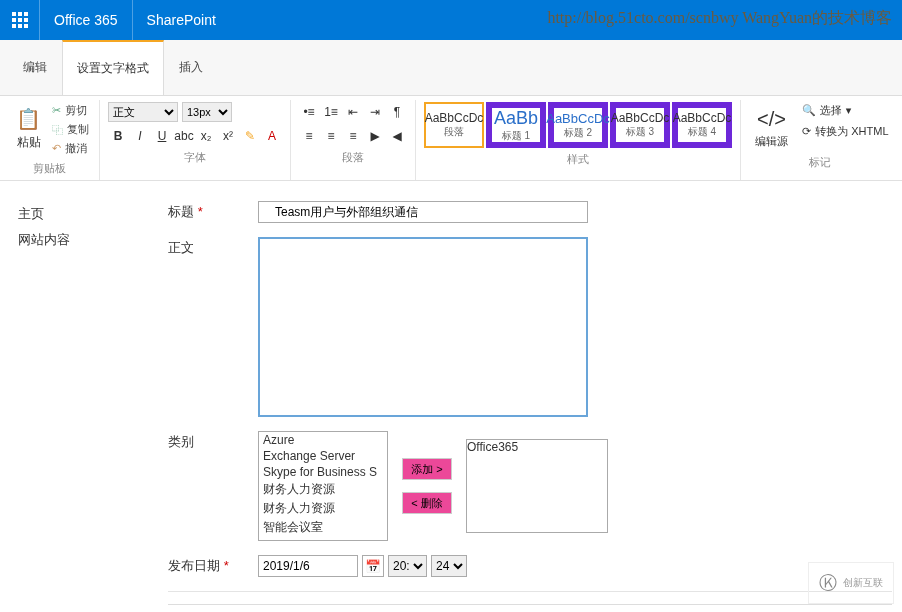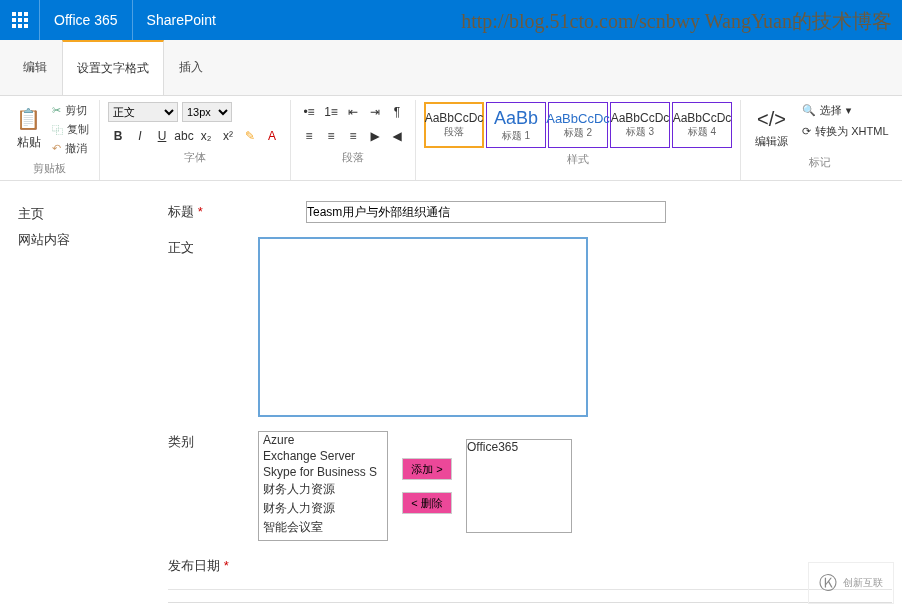--- a/index.html
+++ b/index.html
@@ -2,59 +2,59 @@
 <html><head>
 <meta charset="utf-8">
 <style>
 * { box-sizing: border-box; margin: 0; padding: 0; }
 body { font-family: "Segoe UI", "Microsoft YaHei", sans-serif; font-size: 12px; color: #333; background: #fff; width: 902px; }
 .header { background: #0078d7; height: 40px; display: flex; align-items: center; color: #fff; position: relative; }
 .waffle { width: 40px; height: 40px; display: flex; align-items: center; justify-content: center; border-right: 1px solid rgba(255,255,255,0.3); }
 .waffle-grid { display: grid; grid-template-columns: repeat(3,4px); grid-template-rows: repeat(3,4px); gap: 2px; }
 .waffle-grid span { background: #fff; width: 4px; height: 4px; }
 .brand { padding: 0 14px; font-size: 14px; border-right: 1px solid rgba(255,255,255,0.3); height: 40px; display: flex; align-items: center; }
-.watermark { position: absolute; right: 10px; top: 8px; color: #6b5a3e; font-size: 20px; font-family: serif; }
+.watermark { position: absolute; right: 10px; top: 8px; color: #6b5a3e; font-size: 16px; font-family: serif; }
 .tabs { display: flex; border-bottom: 1px solid #ddd; background: #f7f7f7; padding-left: 8px; }
 .tab { padding: 18px 14px; font-size: 12px; cursor: pointer; border: 1px solid transparent; border-bottom: none; color: #444; }
 .tab.active { background: #fff; border-color: #f5a623 #ddd #fff #ddd; border-top: 2px solid #f5a623; color: #333; text-align: center; }
 .ribbon { display: flex; border-bottom: 1px solid #e0e0e0; padding: 4px 0 0 0; background: #fff; }
 .ribgroup { border-right: 1px solid #e5e5e5; padding: 2px 8px 2px 8px; display: flex; flex-direction: column; align-items: center; }
 .ribgroup .glabel { font-size: 11px; color: #888; text-align: left; padding: 4px 0 2px; }
 .bigbtn { display: flex; flex-direction: column; align-items: center; padding: 2px 6px; cursor: pointer; }
 .bigbtn .icon { width: 30px; height: 30px; display: flex; align-items: center; justify-content: center; font-size: 20px; }
 .smallbtns { display: flex; flex-direction: column; gap: 2px; }
 .smallbtn { display: flex; align-items: center; gap: 4px; font-size: 11px; color: #444; padding: 1px 2px; cursor: pointer; }
 .fontrow { display: flex; gap: 4px; margin-bottom: 4px; }
 .fontrow select, .fontrow .selectbox { font-size: 11px; height: 20px; border: 1px solid #ccc; }
 .fontrow .sel-name { width: 70px; }
 .fontrow .sel-size { width: 50px; }
 .iconbtns { display: flex; gap: 2px; }
 .iconbtn { width: 20px; height: 20px; display: flex; align-items: center; justify-content: center; font-size: 12px; cursor: pointer; }
 .pararow { display: flex; gap: 2px; }
 .styles-row { display: flex; gap: 2px; }
-.stylebox { border: 1px solid #6d28d9; width: 60px; height: 46px; display: flex; flex-direction: column; align-items: center; justify-content: center; cursor: pointer; font-size: 10px; color: #666; }
+.stylebox { border: 6px solid #6d28d9; width: 60px; height: 46px; display: flex; flex-direction: column; align-items: center; justify-content: center; cursor: pointer; font-size: 10px; color: #666; }
 .stylebox .preview { font-size: 12px; color: #333; }
 .stylebox.sel { border: 2px solid #f5a623; }
 .stylebox .preview.big { font-size: 18px; color: #2a6fc9; }
 .stylebox .preview.med { font-size: 13px; color: #2a6fc9; }
 .content { display: flex; padding: 20px 10px 10px 18px; }
 .leftnav { width: 150px; }
 .leftnav .navitem { padding: 4px 0; color: #333; cursor: pointer; font-size: 13px; }
 .form { flex: 1; }
 .form-row { display: flex; margin-bottom: 14px; align-items: flex-start; }
 .form-row .label { width: 90px; font-size: 13px; color: #333; padding-top: 2px; }
 .form-row .label .req { color: #c00; }
-.titleinput { width: 360px; height: 22px; border: 1px solid #aaa; padding: 0 0; font-size: 12px; margin-left: 48px; }
+.titleinput { width: 330px; height: 22px; border: 1px solid #aaa; padding: 0 16px; font-size: 12px; }
 .bodyarea { width: 330px; height: 180px; border: 2px solid #69a5d9; background: #fff; resize: none; }
 .catwrap { display: flex; align-items: center; gap: 14px; }
 .listbox { width: 130px; height: 110px; border: 1px solid #aaa; overflow: auto; font-size: 12px; }
 .listbox .item { padding: 1px 4px; white-space: nowrap; cursor: pointer; }
 .catbtns { display: flex; flex-direction: column; gap: 12px; }
 .catbtns button { width: 50px; height: 22px; font-size: 11px; border: 1px solid #ccc; background: #ec4899; cursor: pointer; }
-.listbox2 { width: 106px; height: 94px; border: 1px solid #aaa; overflow: auto; font-size: 12px; }
+.listbox2 { width: 142px; height: 94px; border: 1px solid #aaa; overflow: auto; font-size: 12px; }
 .dateinput { width: 100px; height: 22px; border: 1px solid #aaa; padding: 0 4px; font-size: 12px; }
 .datepick { display: flex; align-items: center; gap: 4px; }
 .calicon { width: 22px; height: 22px; border: 1px solid #aaa; display: flex; align-items: center; justify-content: center; cursor: pointer; font-size: 13px; }
 .timesel { height: 22px; border: 1px solid #aaa; font-size: 12px; }
 .actions { display: flex; gap: 10px; justify-content: flex-end; padding: 18px 60px 10px 0; border-top: 1px solid #ddd; margin-top: 12px; }
 .actions button { width: 60px; height: 28px; border: 1px solid #bbb; background: #fff; font-size: 12px; cursor: pointer; }
 .footer-logo { position: absolute; right: 8px; bottom: 8px; font-size: 10px; color: #999; border: 1px solid #eee; padding: 8px 10px; display: flex; align-items: center; gap: 6px; }
 .scissors { color: #6a8; }
 .copyicon { color: #6a8; }
 .undoicon { color: #c96; }
@@ -236,20 +236,28 @@
           <button>&lt; 删除</button>
         </div>
         <div class="listbox2">
           <div class="item">Office365</div>
         </div>
       </div>
     </div>
 
     <div class="form-row">
       <div class="label"><span>发布日期</span> <span class="req">*</span></div>
+      <div class="datepick">
+        <input class="dateinput" value="2019/1/6" style="">
+        <div class="calicon">
+            <span>📅</span>
+          </div>
+        <select class="timesel"><option>20:</option></select>
+        <select class="timesel"><option>24</option></select>
+      </div>
     </div>
 
     <hr class="hrthin">
     <div class="actions">
       <button>发布</button>
       <button>取消</button>
     </div>
 
   </div>
 </div>

